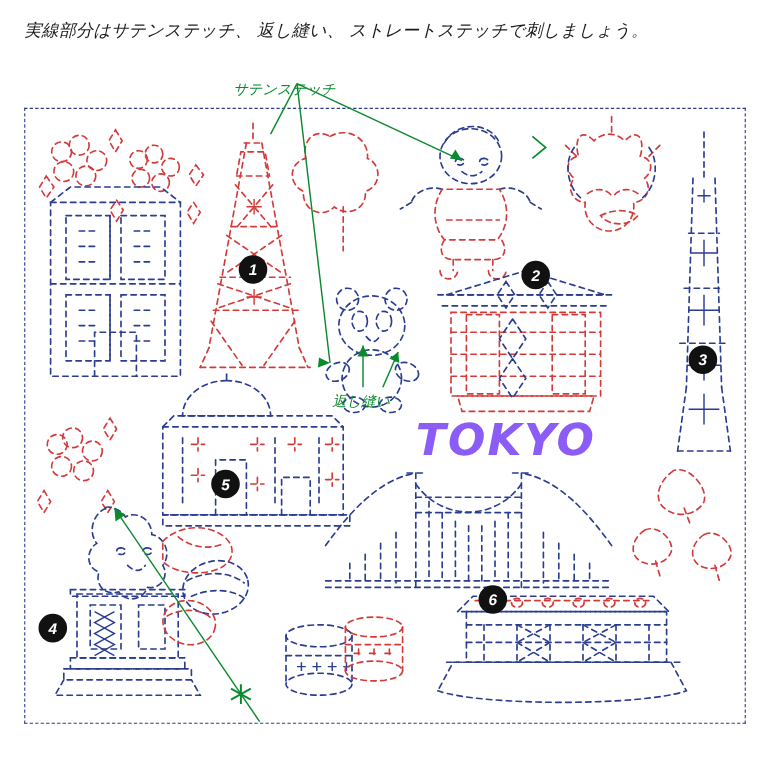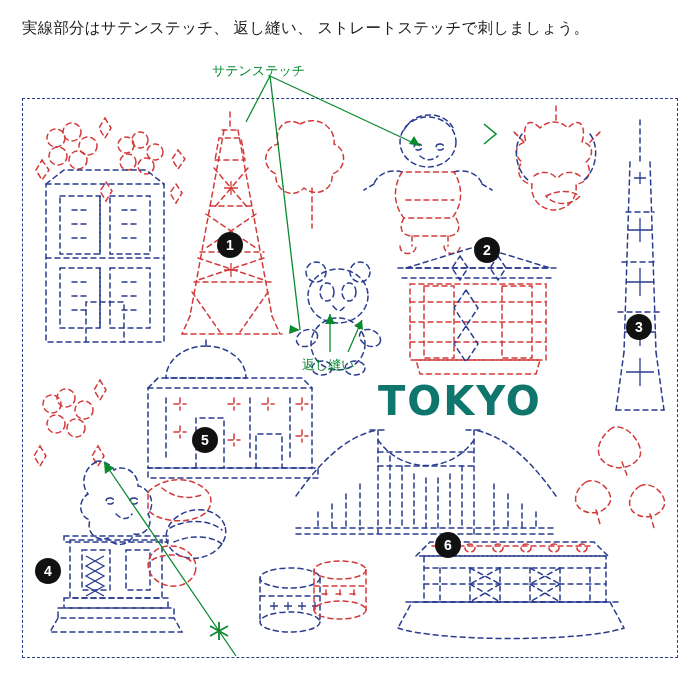--- a/index.html
+++ b/index.html
@@ -11,20 +11,21 @@
     width: 700px;
     height: 700px;
     font-family: "Liberation Sans", sans-serif;
     position: relative;
     overflow: hidden;
   }
   #root {
     position: relative;
     width: 700px;
     height: 700px;
+    font-style: italic;
   }
   .caption {
     position: absolute;
     left: 22px;
     top: 18px;
     font-size: 15.5px;
     color: #1a1a1a;
     letter-spacing: 0.2px;
     white-space: nowrap;
   }
@@ -36,21 +37,21 @@
     height: 560px;
     border: 1.6px dashed #2b3d8f;
     box-sizing: border-box;
   }
   .annot {
     position: absolute;
     color: #0a8a2f;
     font-size: 13px;
     white-space: nowrap;
   }
-  .annot-satin  { left: 212px; top: 62px; text-align: center; }
+  .annot-satin  { left: 212px; top: 72px; text-align: center; }
   .annot-back   { left: 302px; top: 356px; }
   .annot-french { left: 210px; top: 660px; }
   .num {
     position: absolute;
     width: 26px;
     height: 26px;
     border-radius: 50%;
     background: #111111;
     color: #ffffff;
     font-size: 14px;
@@ -72,21 +73,21 @@
   .b { stroke: #2b3d8f; fill: none; }
   .g { stroke: #0a8a2f; fill: none; }
   .dash { stroke-dasharray: 5 4; stroke-width: 1.5; stroke-linecap: round; }
   .solid { stroke-width: 1.3; }
   .tokyo-text {
     position: absolute;
     left: 378px;
     top: 378px;
     font-size: 40px;
     font-weight: bold;
-    color: #0f766e;
+    color: #8b5cf6;
     letter-spacing: 2px;
     -webkit-text-stroke: 0px;
     font-family: "DejaVu Sans", sans-serif;
   }
 </style>
 </head>
 <body>
 
 <div id="root">
 

